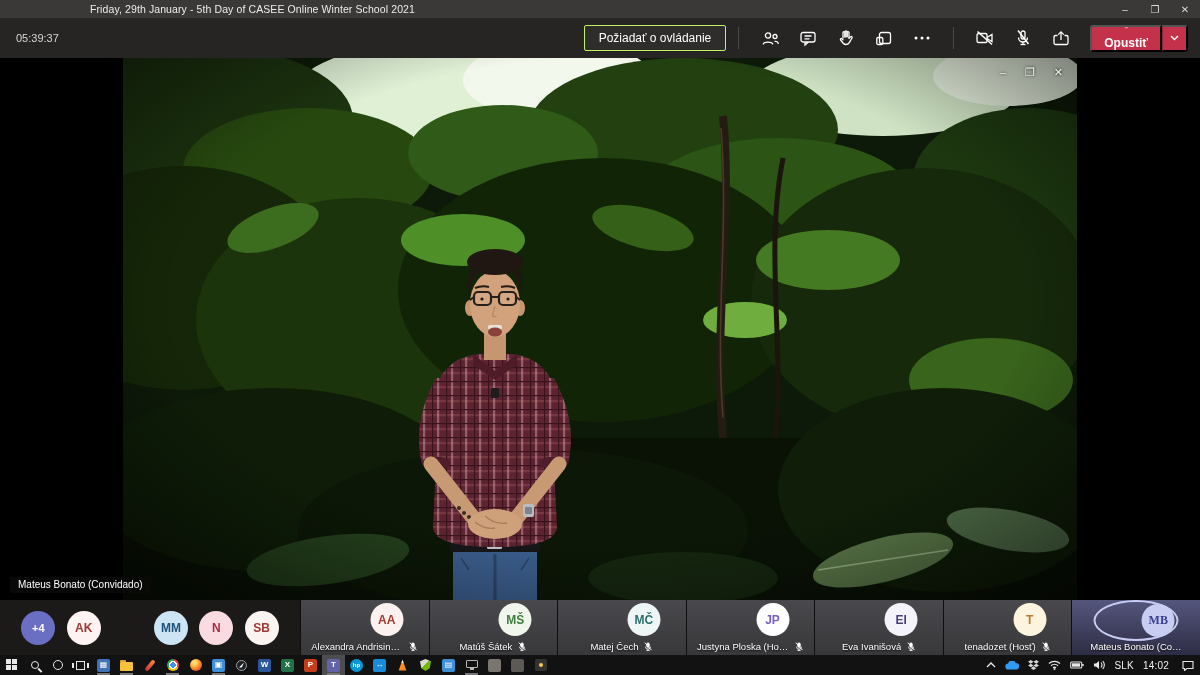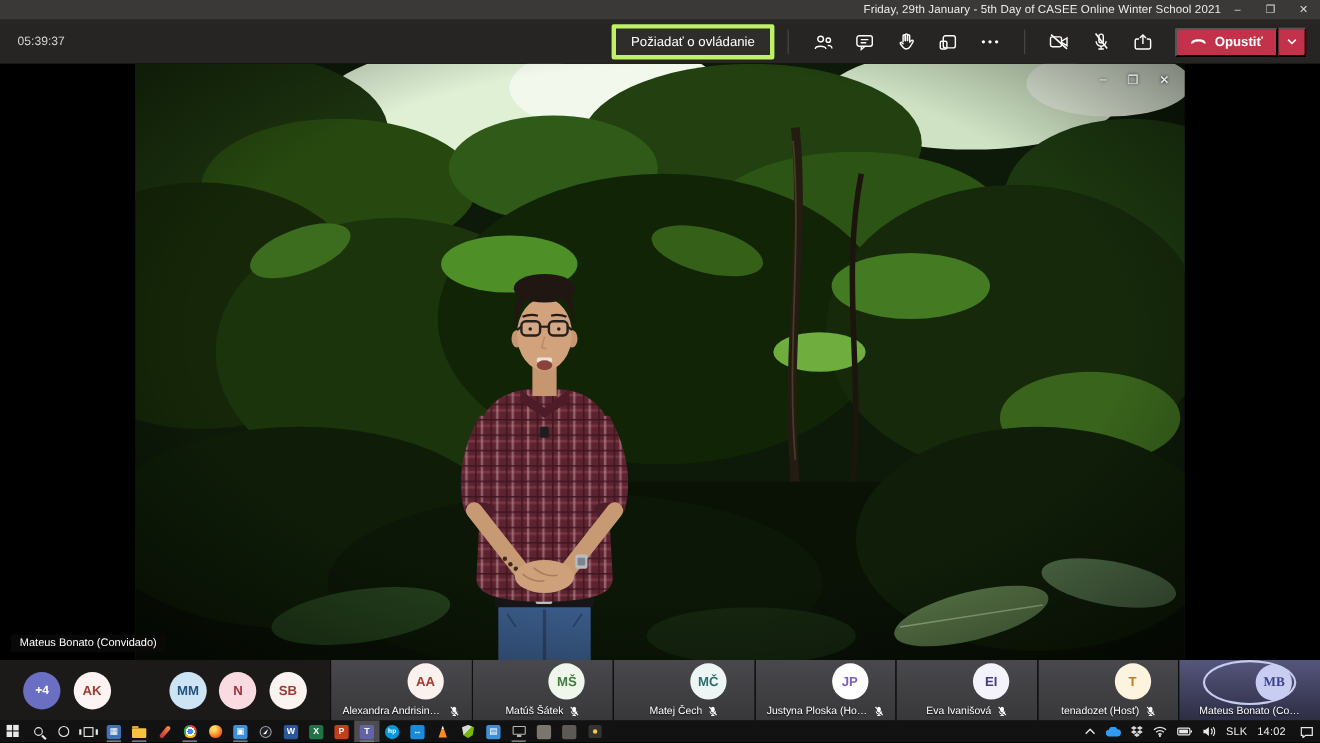--- a/index.html
+++ b/index.html
@@ -3,38 +3,38 @@
 <meta charset="utf-8">
 <style>
   * { box-sizing: border-box; margin: 0; padding: 0; }
   html,body { background:#000; }
   body { font-family: "Liberation Sans", "DejaVu Sans", sans-serif; }
   .screen { position:relative; width:1200px; height:675px; overflow:hidden; background:#000; }
 
   
   .titlebar { position:absolute; top:0; left:0; right:0; height:18px; background:#3a3938;
     display:flex; align-items:center; }
-  .titlebar .title { flex:1; text-align:right; font-size:10.5px; color:#ececec; letter-spacing:.1px; }
+  .titlebar .title { flex:1; text-align:left; font-size:10.5px; color:#ececec; letter-spacing:.1px; }
   .win-controls { display:flex; height:100%; }
   .win-btn { width:30px; height:100%; display:flex; align-items:center; justify-content:center;
     color:#d8d8d8; font-size:10px; cursor:default; }
 
   
   .toolbar { position:absolute; top:18px; left:0; right:0; height:40px; background:#262524;
     display:flex; align-items:center; padding:0 12px 0 16px; }
   .timer { color:#d6d6d6; font-size:11px; }
   .toolbar .spacer { flex:1; }
-  .req-btn { background:#2e2d2c; border:4px solid #bef264; color:#fff; font-size:12px;
+  .req-btn { background:#2e2d2c; border:1px solid #bef264; color:#fff; font-size:12px;
     padding:5px 14px; border-radius:2px; white-space:nowrap; }
   .tb-sep { width:1px; height:22px; background:#4c4a48; margin:0 12px; }
   .icon-btn { width:32px; height:28px; display:flex; align-items:center; justify-content:center; margin:0 3px; }
   .icon-btn svg { display:block; }
   .leave-split { display:flex; margin-left:10px; height:27px; }
   .leave-main { background:#c4314b; color:#fff; display:flex; align-items:center; gap:7px;
-    padding:0 12px; font-size:12px; font-weight:bold; border-radius:3px 0 0 3px; }
+    padding:0 12px; font-size:12px; font-weight:bold; border-radius:3px 0 0 3px;flex-direction:column; }
   .leave-chev { background:#c4314b; border-left:1px solid rgba(0,0,0,.3); width:26px;
     display:flex; align-items:center; justify-content:center; border-radius:0 3px 3px 0; color:#fff; }
 
   
   .stage { position:absolute; top:58px; left:0; width:1200px; height:542px; background:#000; }
   .video { position:absolute; left:123px; top:0; width:954px; height:542px; overflow:hidden; background:#0b130a; }
   .video svg { display:block; }
   .video-controls { position:absolute; top:8px; right:132px; display:flex; gap:19px; z-index:5; }
   .vc-btn { color:#f0f0f0; font-size:11px; text-shadow:0 0 3px #000; }
   .speaker-label { position:absolute; left:10px; bottom:7px; background:rgba(10,10,10,.8);

